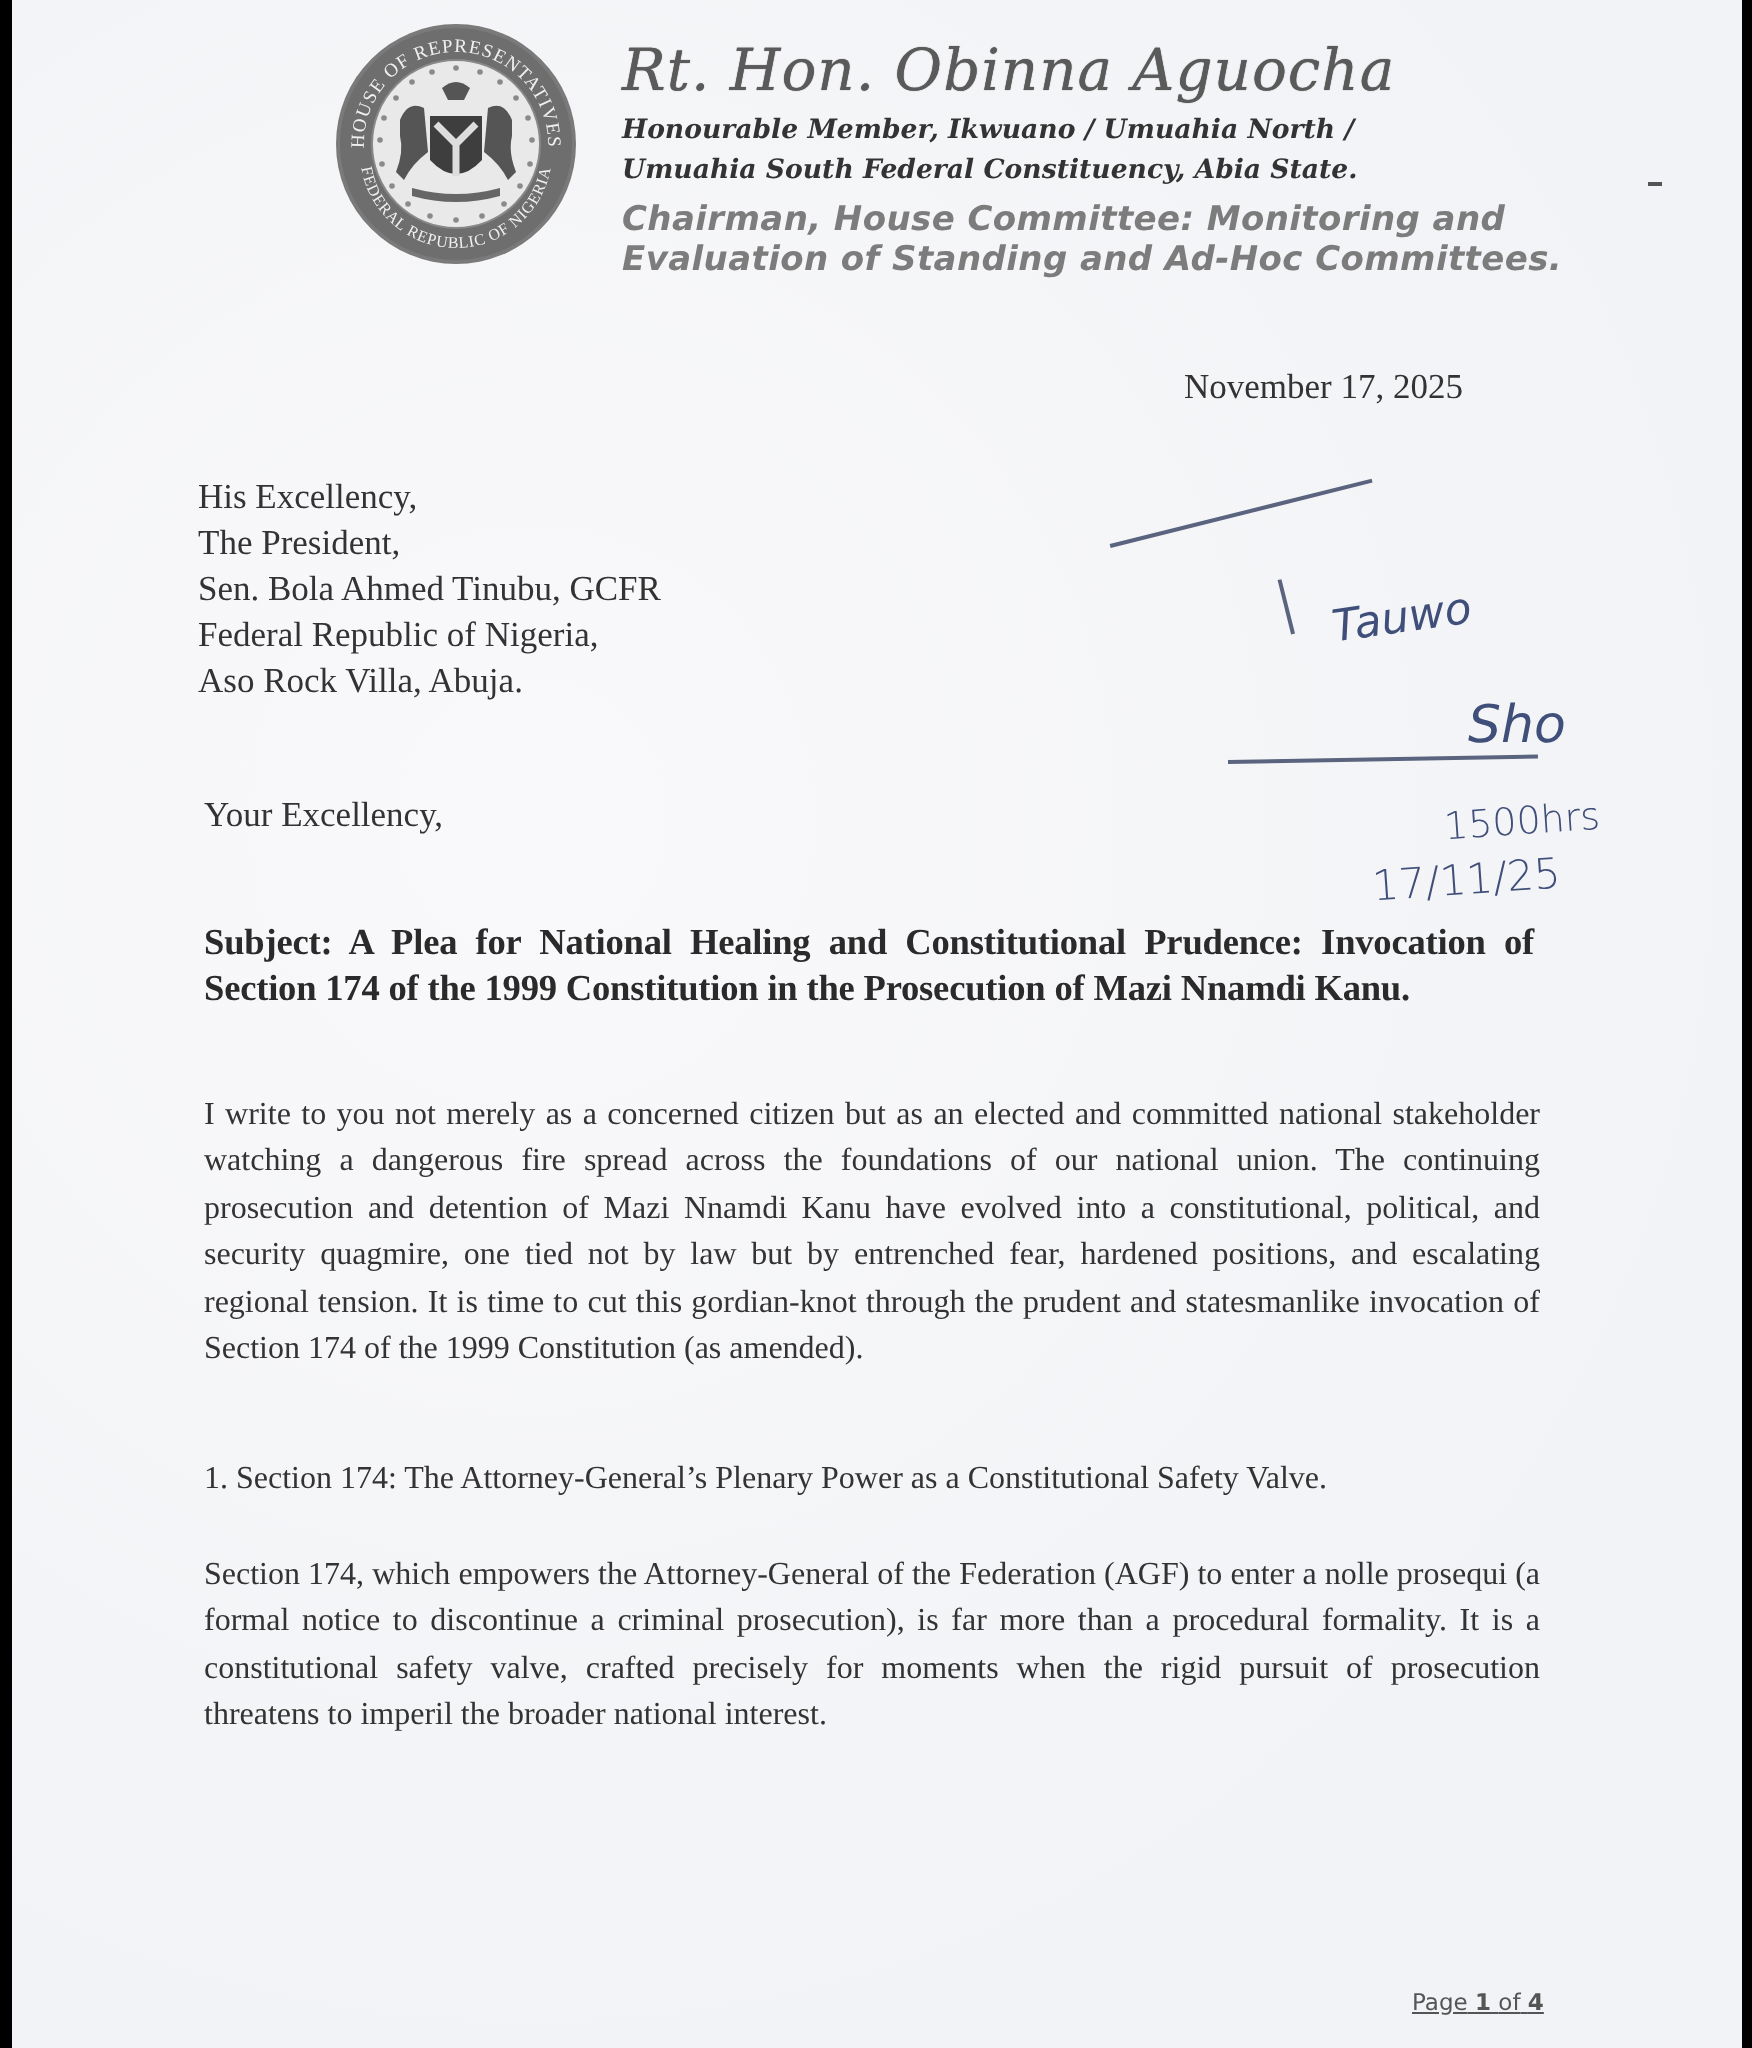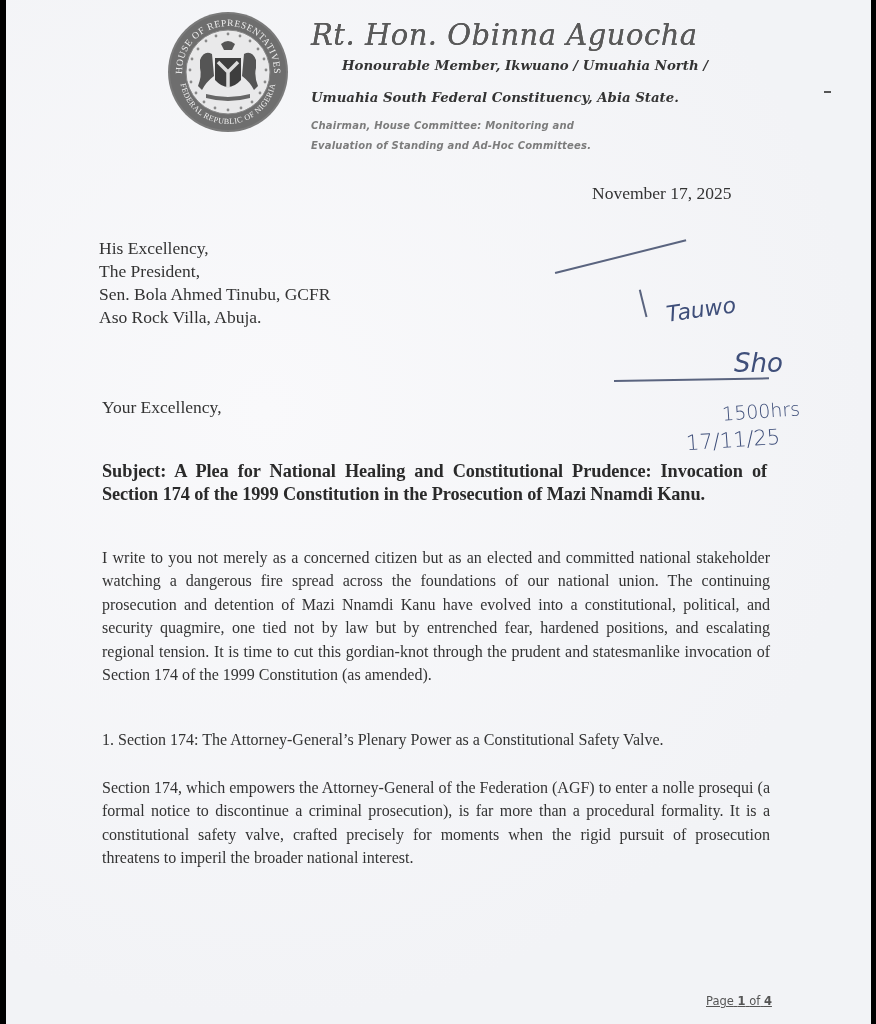--- a/index.html
+++ b/index.html
@@ -23,25 +23,25 @@
     position: absolute; left: 305px; top: 18px;
     font-family: "DejaVu Serif", serif; font-style: italic;
     font-size: 29px; color: #5a5a5a; letter-spacing: 0.5px;
     text-shadow: 0 0 0.5px #444;
   }
   .lh-line {
     position: absolute; left: 305px;
     font-family: "DejaVu Serif", serif; font-style: italic;
     font-size: 13.3px; color: #333; white-space: nowrap; font-weight: bold;
   }
-  .lh-line.l1 { top: 58px; margin-left: 31px; }
-  .lh-line.l2 { top: 78px; margin-top: 12px; }
+  .lh-line.l1 { top: 58px; }
+  .lh-line.l2 { top: 78px; }
   .lh-line.l3, .lh-line.l4 {
     font-family: "DejaVu Sans", sans-serif; font-style: italic; font-weight: bold;
-    color: #7c7c7c; font-size: 10px; letter-spacing: 0.2px; margin-top: 20px;
+    color: #7c7c7c; font-size: 17px; letter-spacing: 0.2px;
   }
   .lh-line.l3 { top: 100px; }
   .lh-line.l4 { top: 120px; }
   .dash-mark {
     position: absolute; left: 818px; top: 91px; width: 7px; height: 2px; background: #555;
   }
 
   .date {
     position: absolute; left: 586px; top: 183px; font-size: 17.5px; color: #333;
   }
@@ -135,20 +135,21 @@
   <div class="lh-line l3">Chairman, House Committee: Monitoring  and</div>
   <div class="lh-line l4">Evaluation of Standing and Ad-Hoc Committees.</div>
   <div class="dash-mark"></div>
 
   <div class="date">November 17, 2025</div>
 
   <div class="addr">
     <div class="bold">His Excellency,</div>
     <div>The President,</div>
     <div>Sen. Bola Ahmed Tinubu, GCFR</div>
+    <div>Federal Republic of Nigeria,</div>
     <div>Aso Rock Villa, Abuja.</div>
   </div>
 
   <div class="salutation">Your Excellency,</div>
 
   <div class="hw-line" style="left:549px; top:272px; width:135px; transform:rotate(-14deg);"></div>
   <div class="hw-line" style="left:634px; top:289px; width:28px; transform:rotate(76deg);"></div>
   <div class="hw" style="left:660px; top:297px; font-size:22px; transform:rotate(-8deg); font-style:italic;">Tauwo</div>
   <div class="hw-line" style="left:608px; top:380px; width:155px; transform:rotate(-1deg);"></div>
   <div class="hw" style="left:728px; top:348px; font-size:26px; font-style:italic;">Sho</div>

